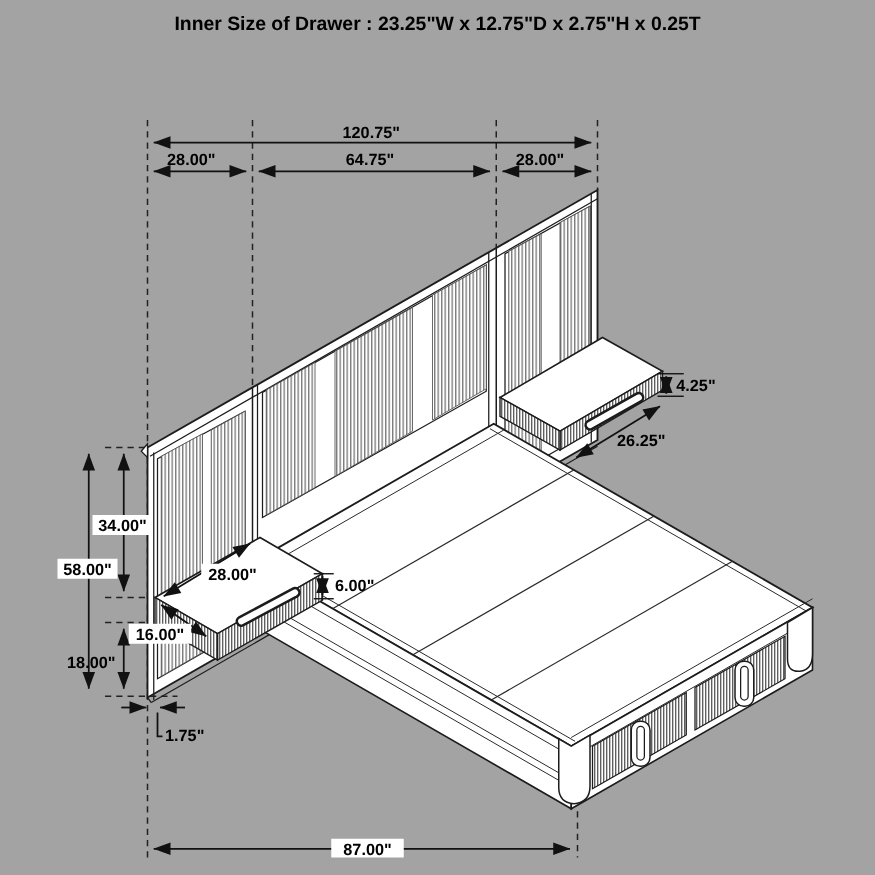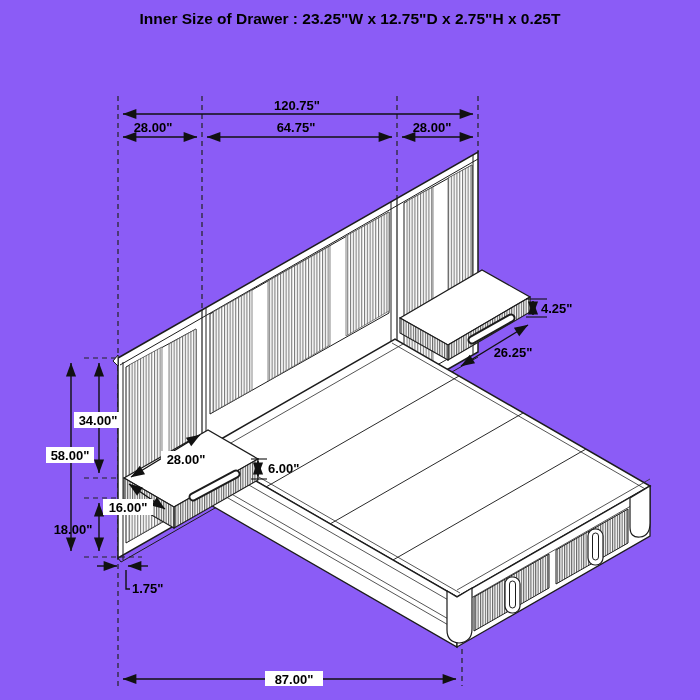--- a/index.html
+++ b/index.html
@@ -1,16 +1,16 @@
 <!DOCTYPE html>
 <html><head>
 <meta charset="utf-8">
 <style>
   html,body{margin:0;padding:0;background:#fff;}
-  .stage{width:700px;height:700px;position:relative;background:#8b5cf6;overflow:hidden;
+  .stage{width:700px;height:700px;position:relative;background:#a3a3a3;overflow:hidden;
          font-family:"Liberation Sans", sans-serif;}
   svg{display:block}
   .dim-text{font-family:"Liberation Sans", sans-serif;font-size:13px;font-weight:bold;fill:#000;}
   .title-text{font-family:"Liberation Sans", sans-serif;font-size:15.5px;font-weight:bold;fill:#000;}
   .edge{stroke:#1c1c1c;fill:none;}
   .wface{fill:#ffffff;stroke:#1c1c1c;}
   .dimline{stroke:#111;stroke-width:1.4;fill:none;}
   .dash{stroke:#222;stroke-width:1.2;fill:none;stroke-dasharray:5 4;}
   .thin{stroke:#1c1c1c;stroke-width:1;fill:none;}
   .hair{stroke:#2a2a2a;stroke-width:0.8;fill:none;}

